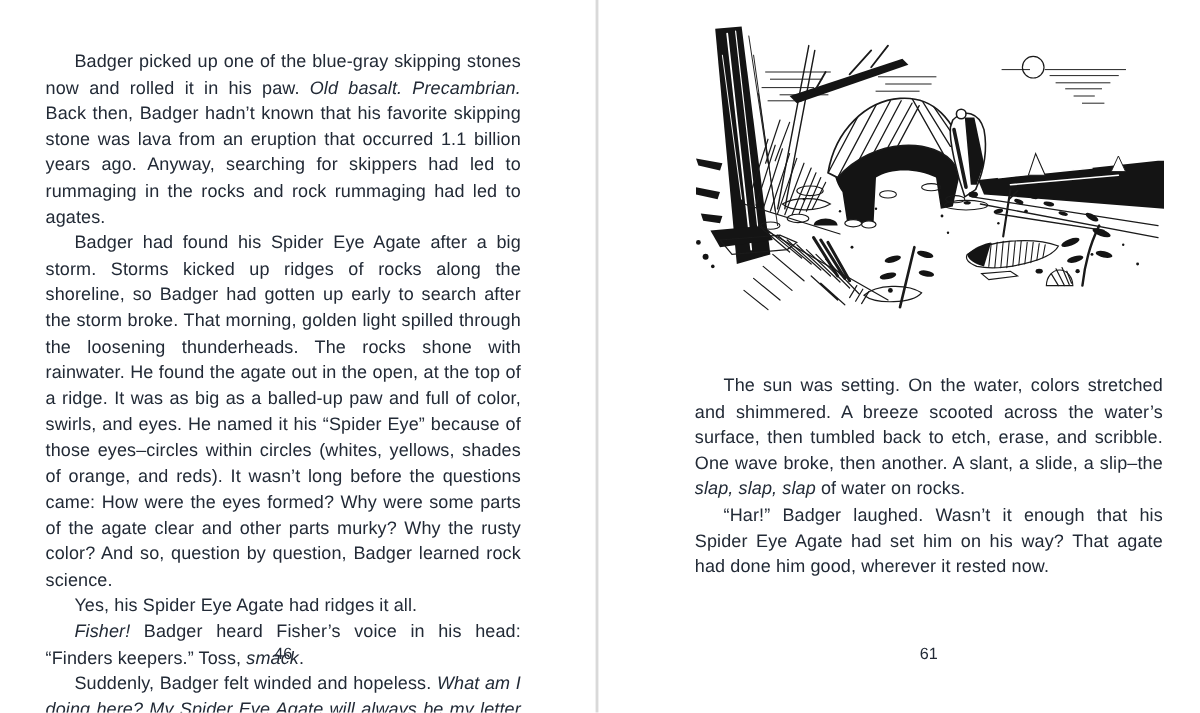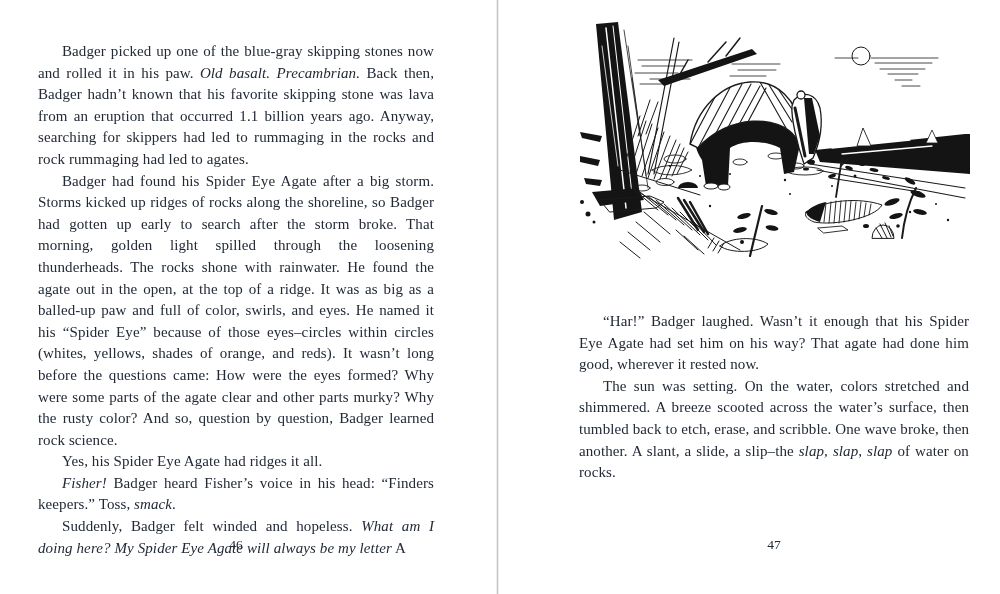--- a/index.html
+++ b/index.html
@@ -1,18 +1,18 @@
 <!DOCTYPE html>
 <html><head>
 <meta charset="utf-8">
 <style>
   html,body { margin:0; padding:0; background:#ffffff; }
   .spread {
     position:relative; width:1000px; height:594px; background:#ffffff;
-    font-family:Liberation Serif, serif; overflow:hidden;
+    font-family:Liberation Sans, sans-serif; overflow:hidden;
   }
   .divider {
     position:absolute; left:497px; top:0; width:1px; height:594px;
     background:#c6c6c6; box-shadow:1px 0 0 #ececec, -1px 0 0 #ececec;
   }
   .page-text {
     position:absolute; text-align:justify; color:#222a36;
     font-size:15px; line-height:21.6px; letter-spacing:0.1px;
   }
   .left-text  { left:38px;  top:41px;  width:396px; }
@@ -177,18 +177,18 @@
       <ellipse class="fill" cx="312" cy="186" rx="8" ry="2.8" transform="rotate(-20 312 186)"></ellipse>
       <ellipse class="fill" cx="338" cy="178" rx="8" ry="2.8" transform="rotate(20 338 178)"></ellipse>
       <ellipse class="fill" cx="316" cy="200" rx="7" ry="2.6" transform="rotate(-15 316 200)"></ellipse>
       <ellipse class="fill" cx="340" cy="196" rx="7" ry="2.6" transform="rotate(12 340 196)"></ellipse>
       <ellipse class="fill" cx="330" cy="165" rx="6" ry="2.4" transform="rotate(30 330 165)"></ellipse>
       <circle class="fill" cx="318" cy="210" r="1.8"></circle>
     </g>
   </svg>
 
   <div class="page-text right-text">
+      <p class="para indent"><span>The sun was setting. On the water, colors stretched and shimmered. A breeze scooted across the water’s surface, then tumbled back to etch, erase, and scribble. One wave broke, then another. A slant, a slide, a slip–the </span><em>slap, slap, slap</em><span> of water on rocks.</span></p>
       <p class="para indent"><span>“Har!” Badger laughed. Wasn’t it enough that his Spider Eye Agate had set him on his way? That agate had done him good, wherever it rested now.</span></p>
-      <p class="para indent"><span>The sun was setting. On the water, colors stretched and shimmered. A breeze scooted across the water’s surface, then tumbled back to etch, erase, and scribble. One wave broke, then another. A slant, a slide, a slip–the </span><em>slap, slap, slap</em><span> of water on rocks.</span></p>
     </div>
-  <div class="page-number pn-right">47</div>
+  <div class="page-number pn-right">61</div>
 
 </div>
 
 </body></html>

